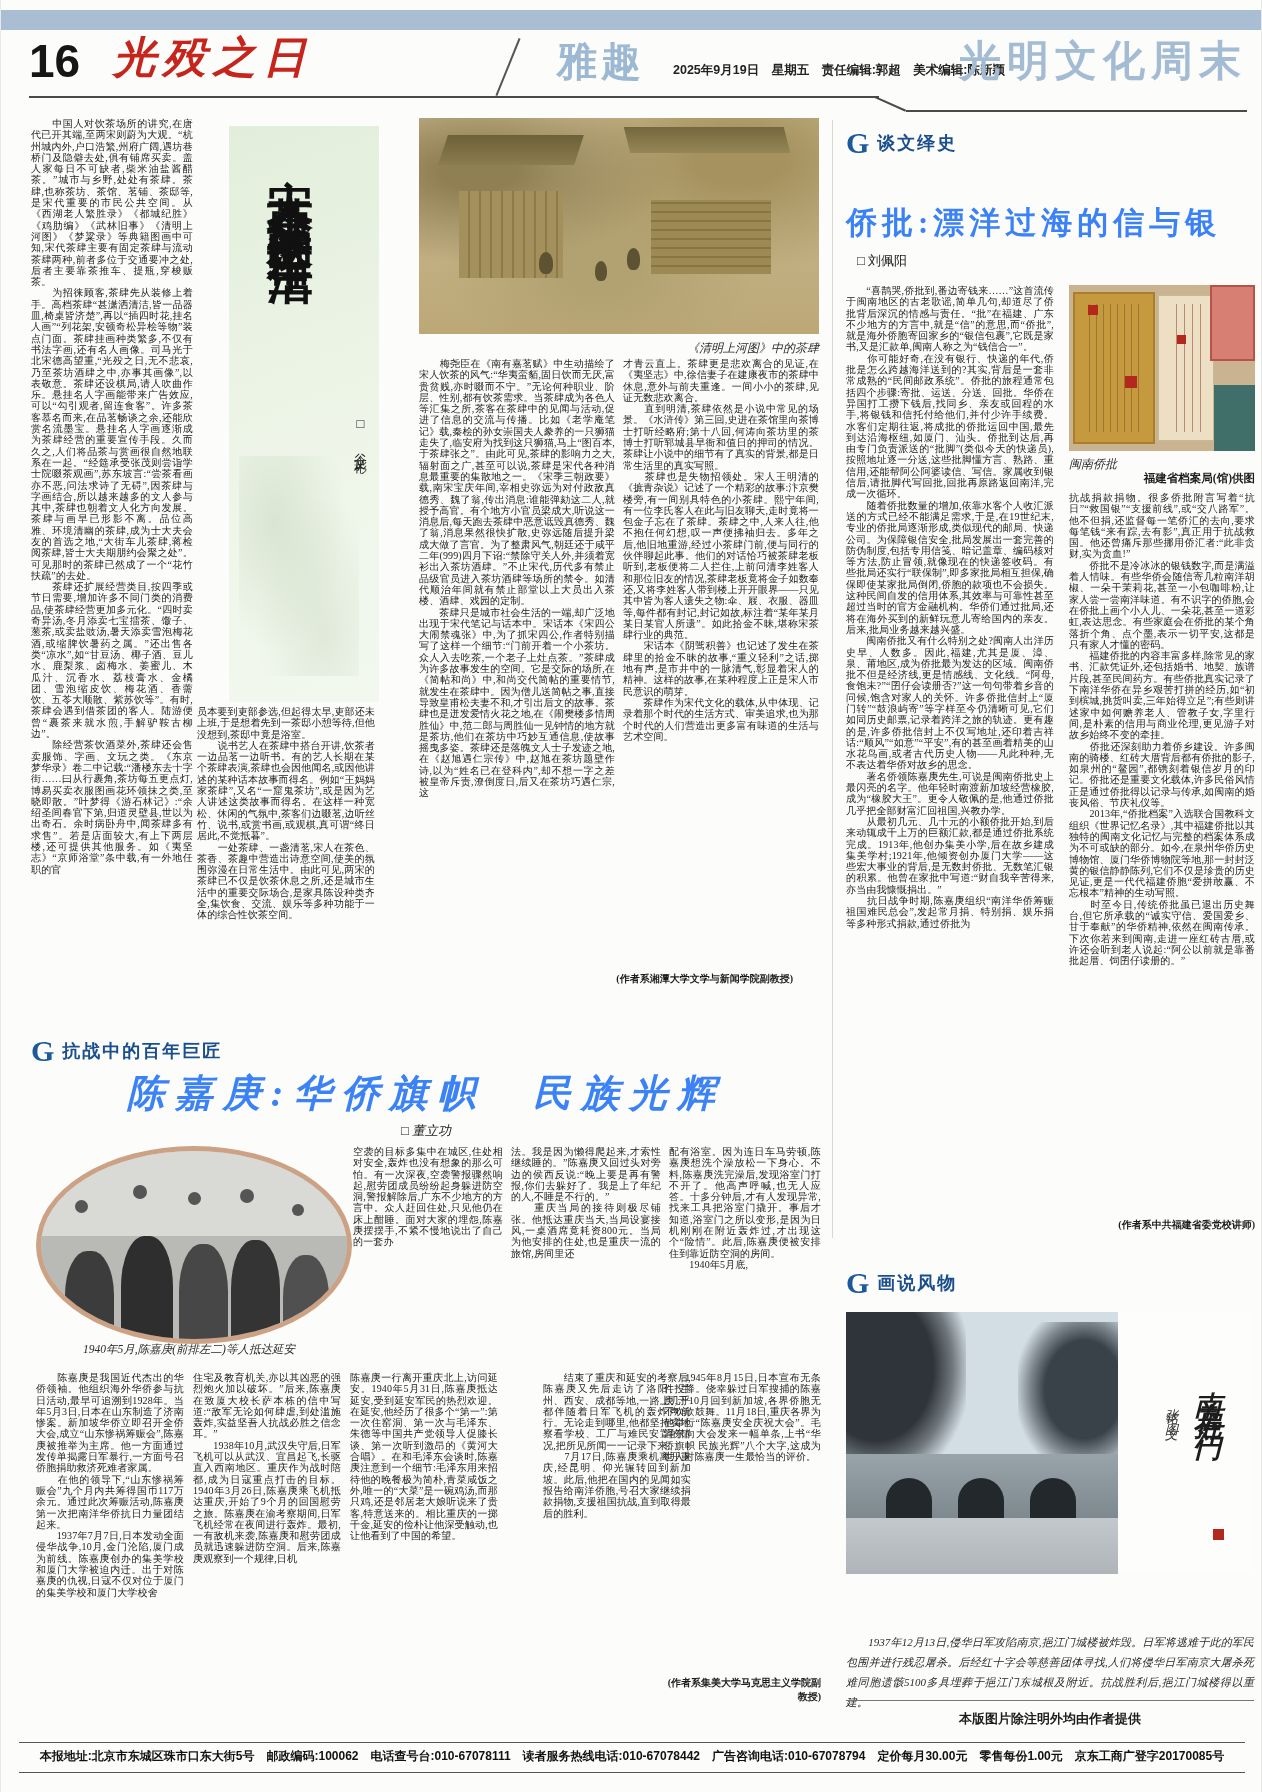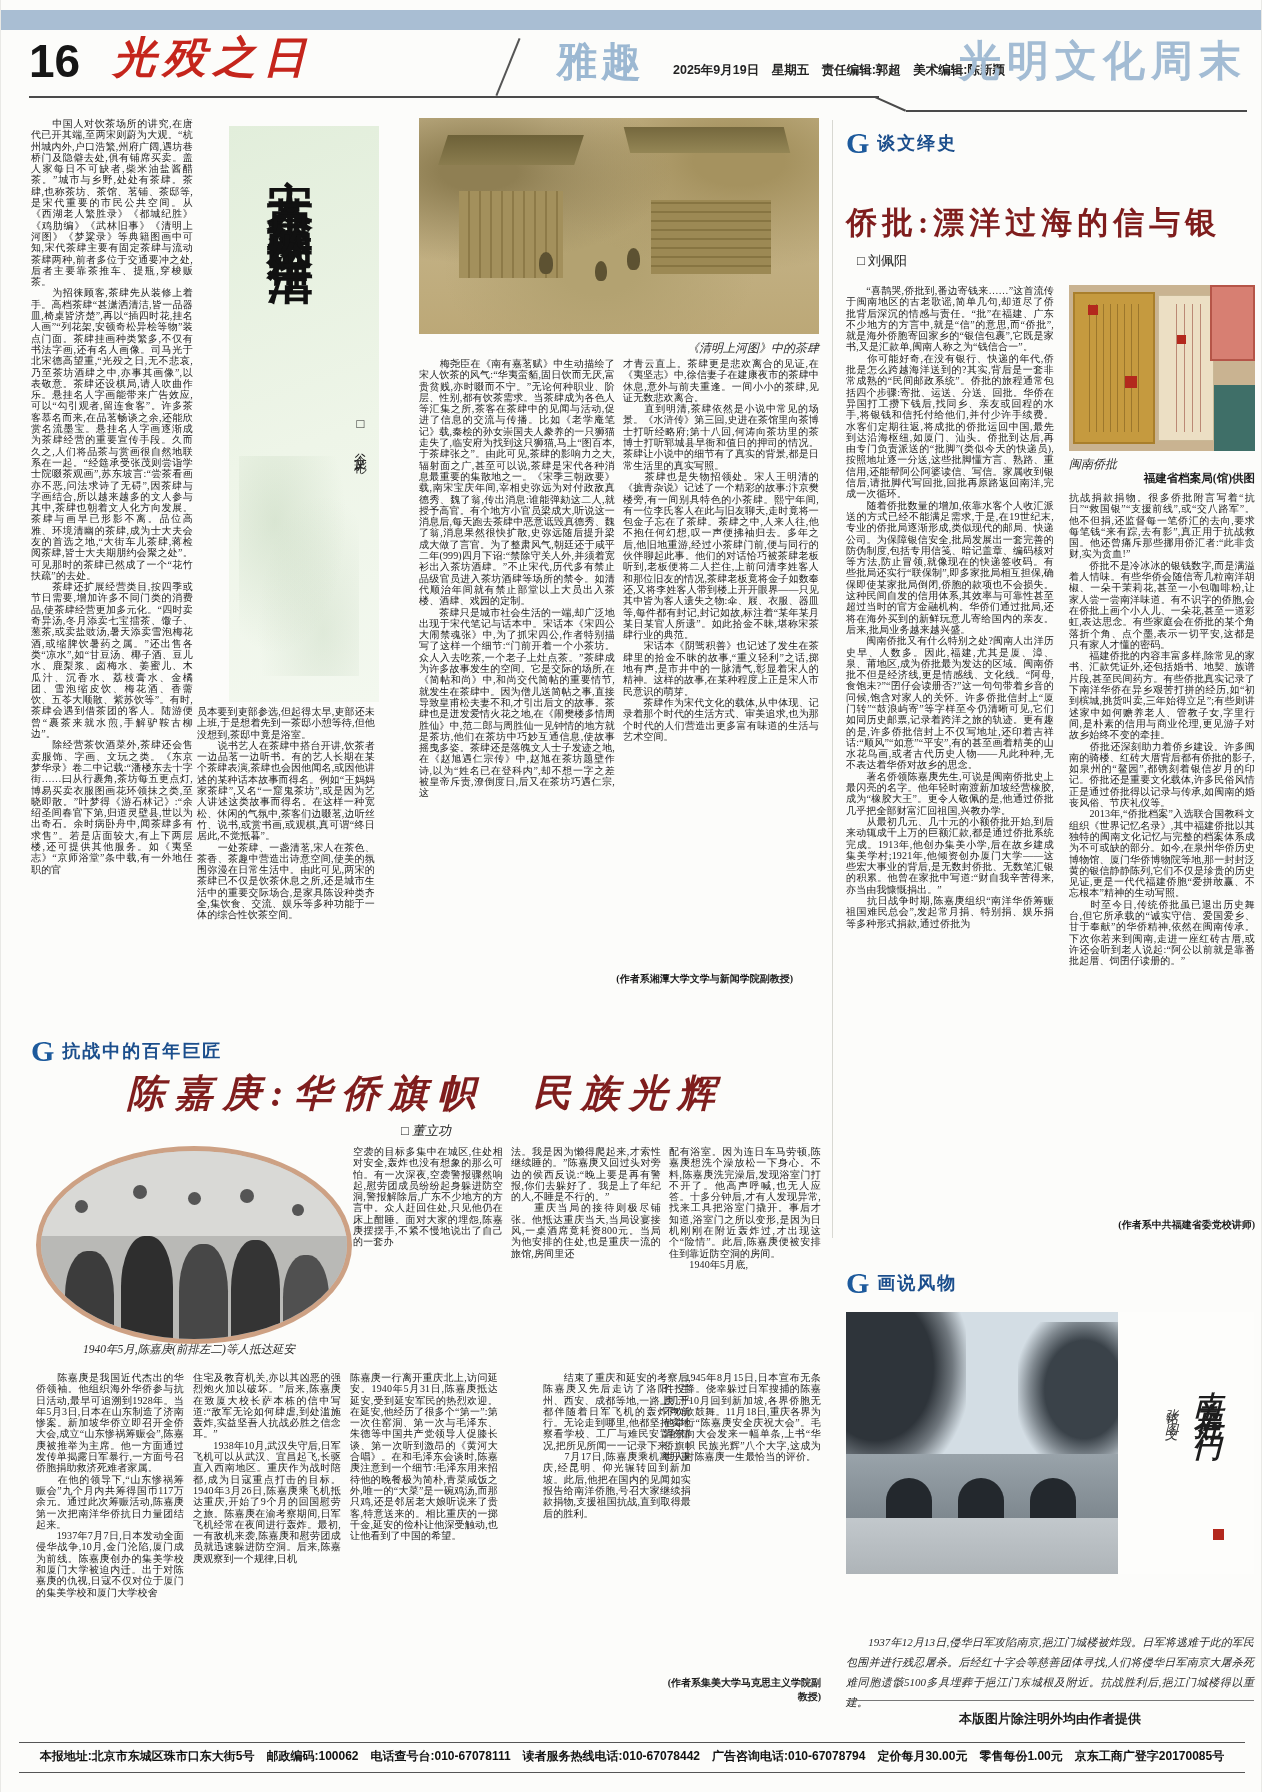--- a/index.html
+++ b/index.html
@@ -78,21 +78,21 @@
   #yjm-paint .arch{position:absolute;bottom:56px;width:46px;height:40px;border-radius:24px 24px 0 0;background:#23282d;}
   #yjm-paint .road{position:absolute;left:0;bottom:0;width:100%;height:56px;background:linear-gradient(180deg,#c2c8cc,#aeb4b8);}
   #yjm-panel{position:absolute;right:0;top:0;width:136px;height:262px;background:#fdfdfb;}
   #yjm-title{position:absolute;right:28px;top:58px;writing-mode:vertical-rl;font-size:27px;letter-spacing:10px;font-style:italic;font-weight:600;color:#1d1d1d;}
   #yjm-artist{position:absolute;right:74px;top:86px;writing-mode:vertical-rl;font-size:13px;letter-spacing:4px;font-style:italic;color:#333;}
   #seal2{position:absolute;right:30px;bottom:34px;width:11px;height:11px;}
   
   .footrule{left:18px;width:1226px;height:1px;background:#555;}
   #footline{left:0;top:1748px;width:1262px;text-align:center;font-size:12px;font-weight:600;color:#111;
       font-family:"Liberation Sans","DejaVu Sans",sans-serif;}
-  .headline{font-family:"Liberation Serif",serif;color:#7f1d1d;}
+  .headline{font-family:"Liberation Serif",serif;color:#3b82f6;}
 </style>
 </head>
 <body>
 
 <div id="page">
 
   <div id="topband" class="abs"></div>
   <div id="pageno" class="abs">16</div>
   <div id="masthead" class="abs">光殁之日</div>
   <div id="hdr-slash" class="abs"></div>

